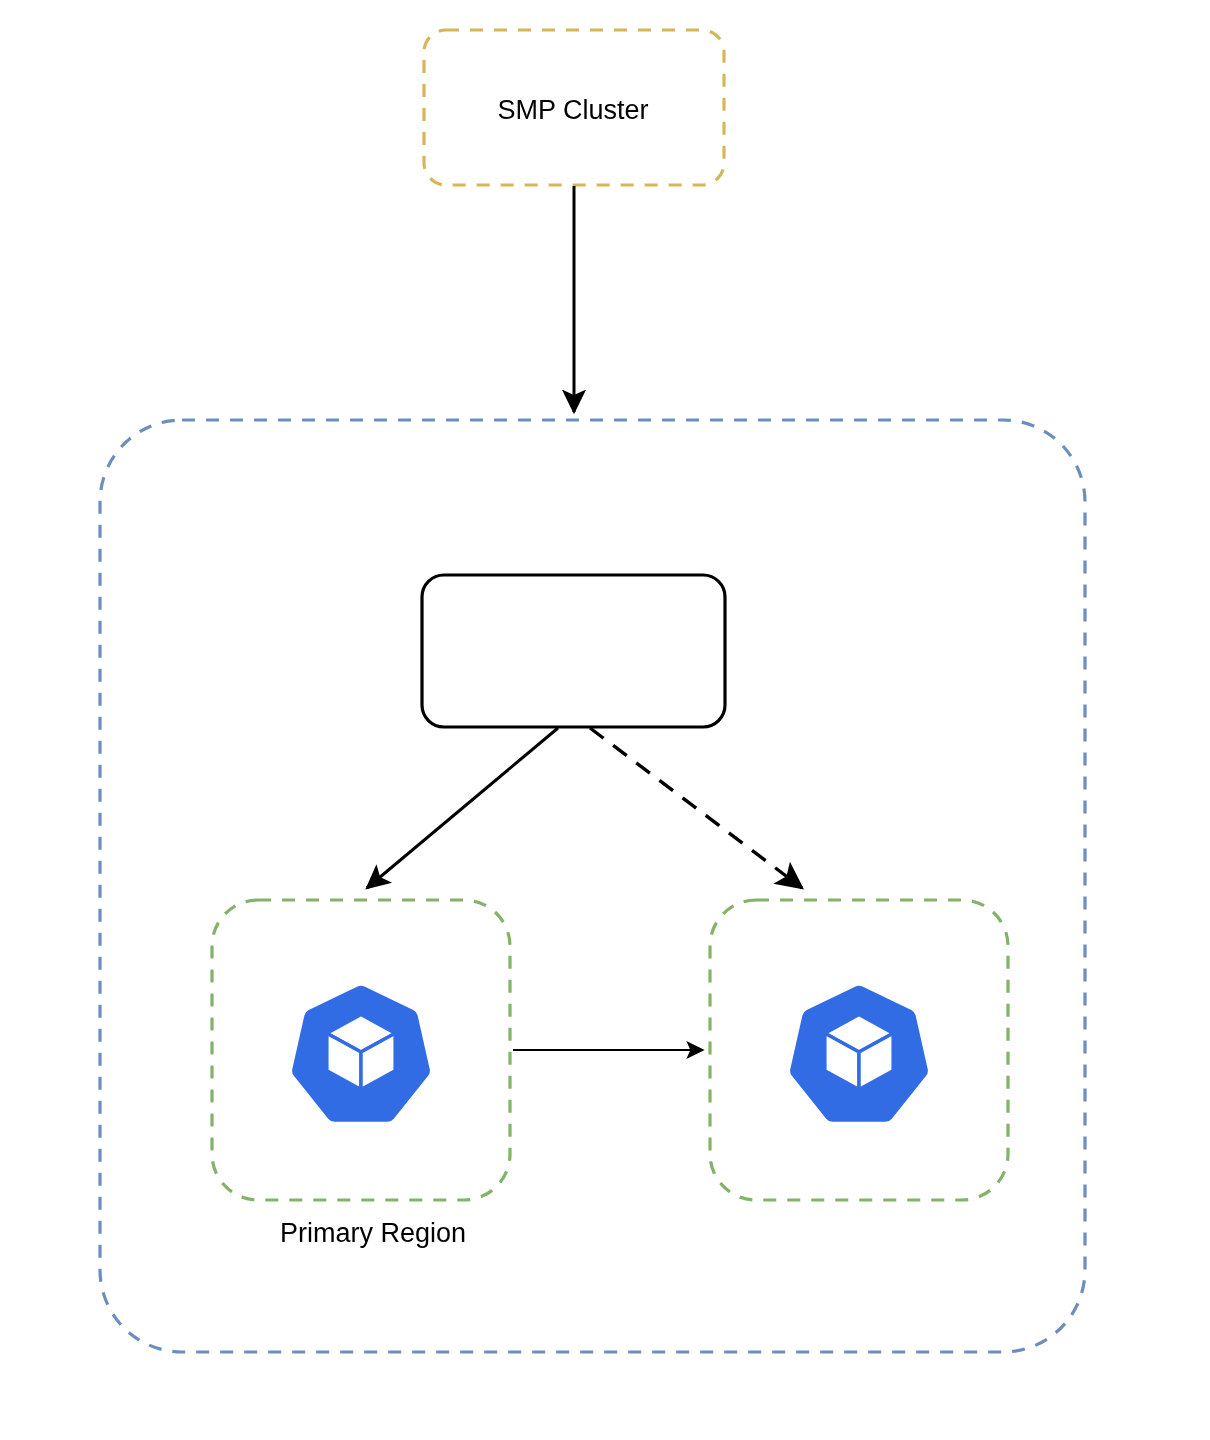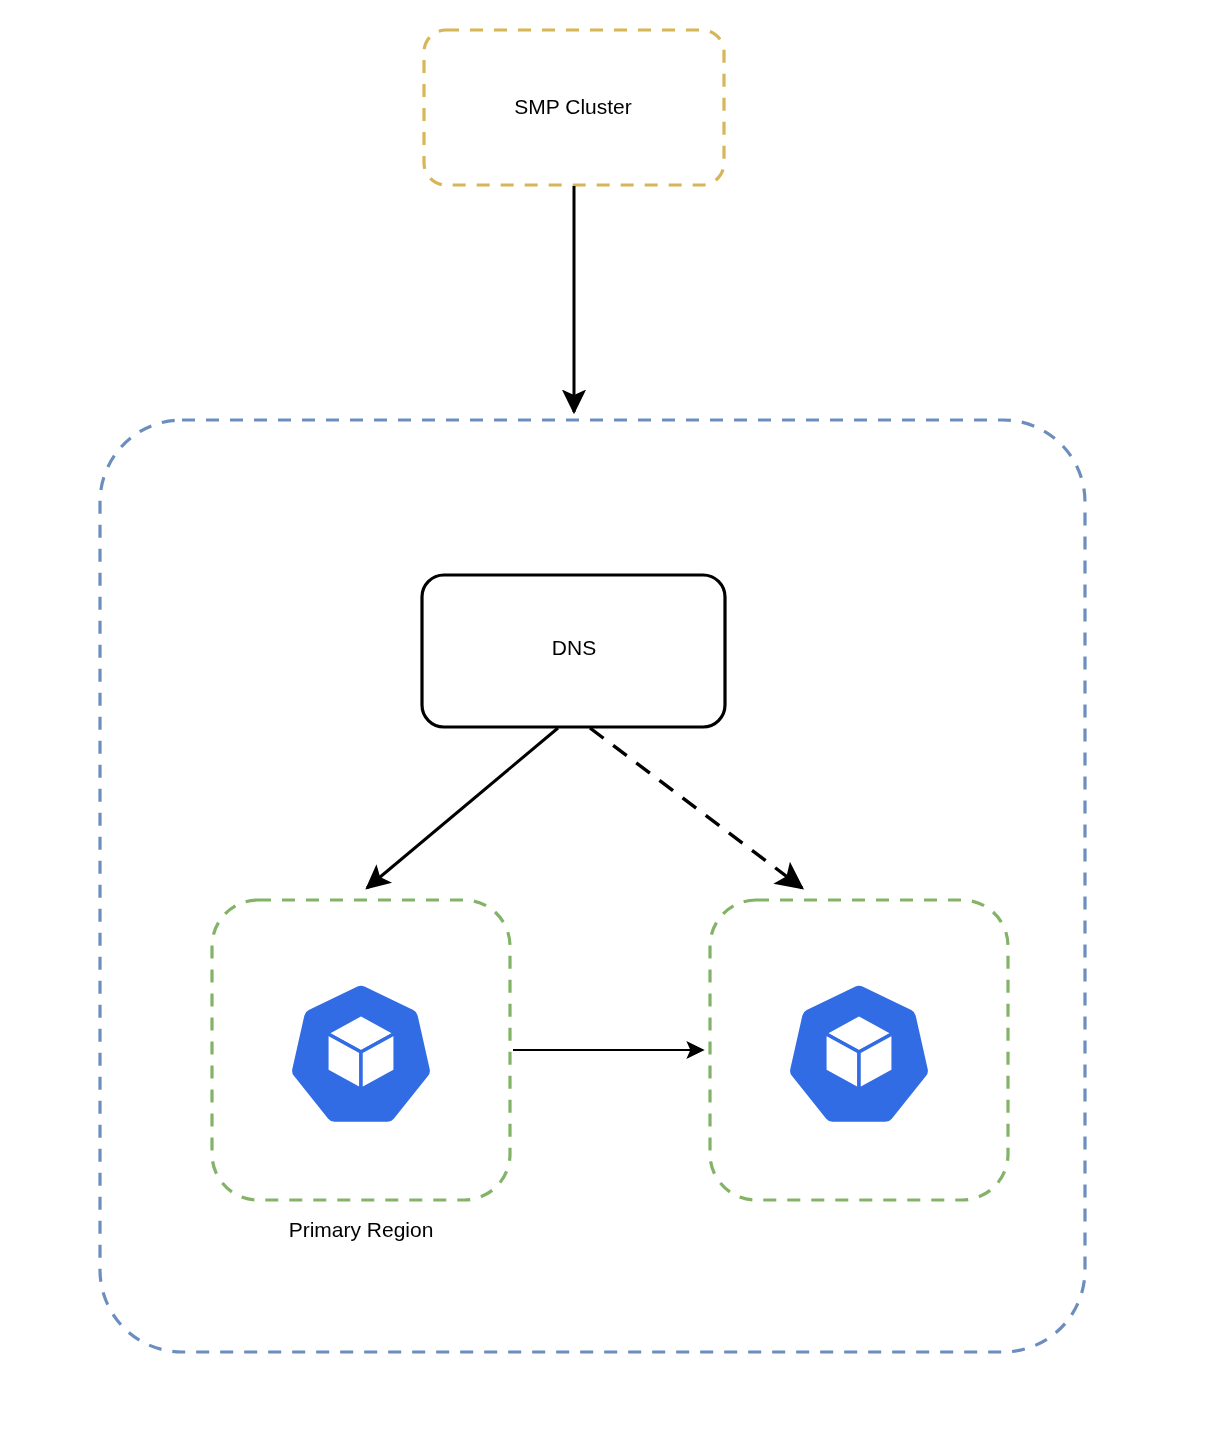--- a/index.html
+++ b/index.html
@@ -24,37 +24,37 @@
     left: 0;
     top: 0;
     width: 1210px;
     height: 1440px;
   }
   .node-label {
     position: absolute;
     text-align: center;
     color: #000000;
     font-family: "Liberation Sans", sans-serif;
-    font-size: 21px;
+    font-size: 27px;
     line-height: 1.15;
     white-space: nowrap;
     pointer-events: none;
   }
   .label-smp {
     left: 428px;
     top: 95px;
     width: 290px;
   }
   .label-dns {
     left: 424px;
     top: 636px;
     width: 300px;
   }
   .label-primary {
-    left: 211px;
+    left: 223px;
     top: 1218px;
     width: 300px;
   }
   .label-secondary {
     left: 709px;
     top: 1218px;
     width: 300px;
   }
 </style>
 </head>
@@ -104,18 +104,17 @@
                L -45.4,15.5 L -36.4,-24.5 Z" fill="#326ce5" stroke="#326ce5" stroke-width="12" stroke-linejoin="round"></path>
       <path d="M 0,-26.5 L 25.5,-12.5 L 0,1.5 L -25.5,-12.5 Z" fill="#ffffff" stroke="#326ce5" stroke-width="2.6" stroke-linejoin="round"></path>
       <path d="M -25.5,-12.5 L 0,1.5 L 0,29.5 L -25.5,15.5 Z" fill="#ffffff" stroke="#326ce5" stroke-width="2.6" stroke-linejoin="round"></path>
       <path d="M 0,1.5 L 25.5,-12.5 L 25.5,15.5 L 0,29.5 Z" fill="#ffffff" stroke="#326ce5" stroke-width="2.6" stroke-linejoin="round"></path>
     </g>
 
   </svg>
 
   <div class="node-label label-smp">SMP Cluster</div>
 
-  <div class="node-label label-dns">DNS</div>
 
   <div class="node-label label-primary">Primary Region</div>
 
 
 </div>
 
 </body></html>

